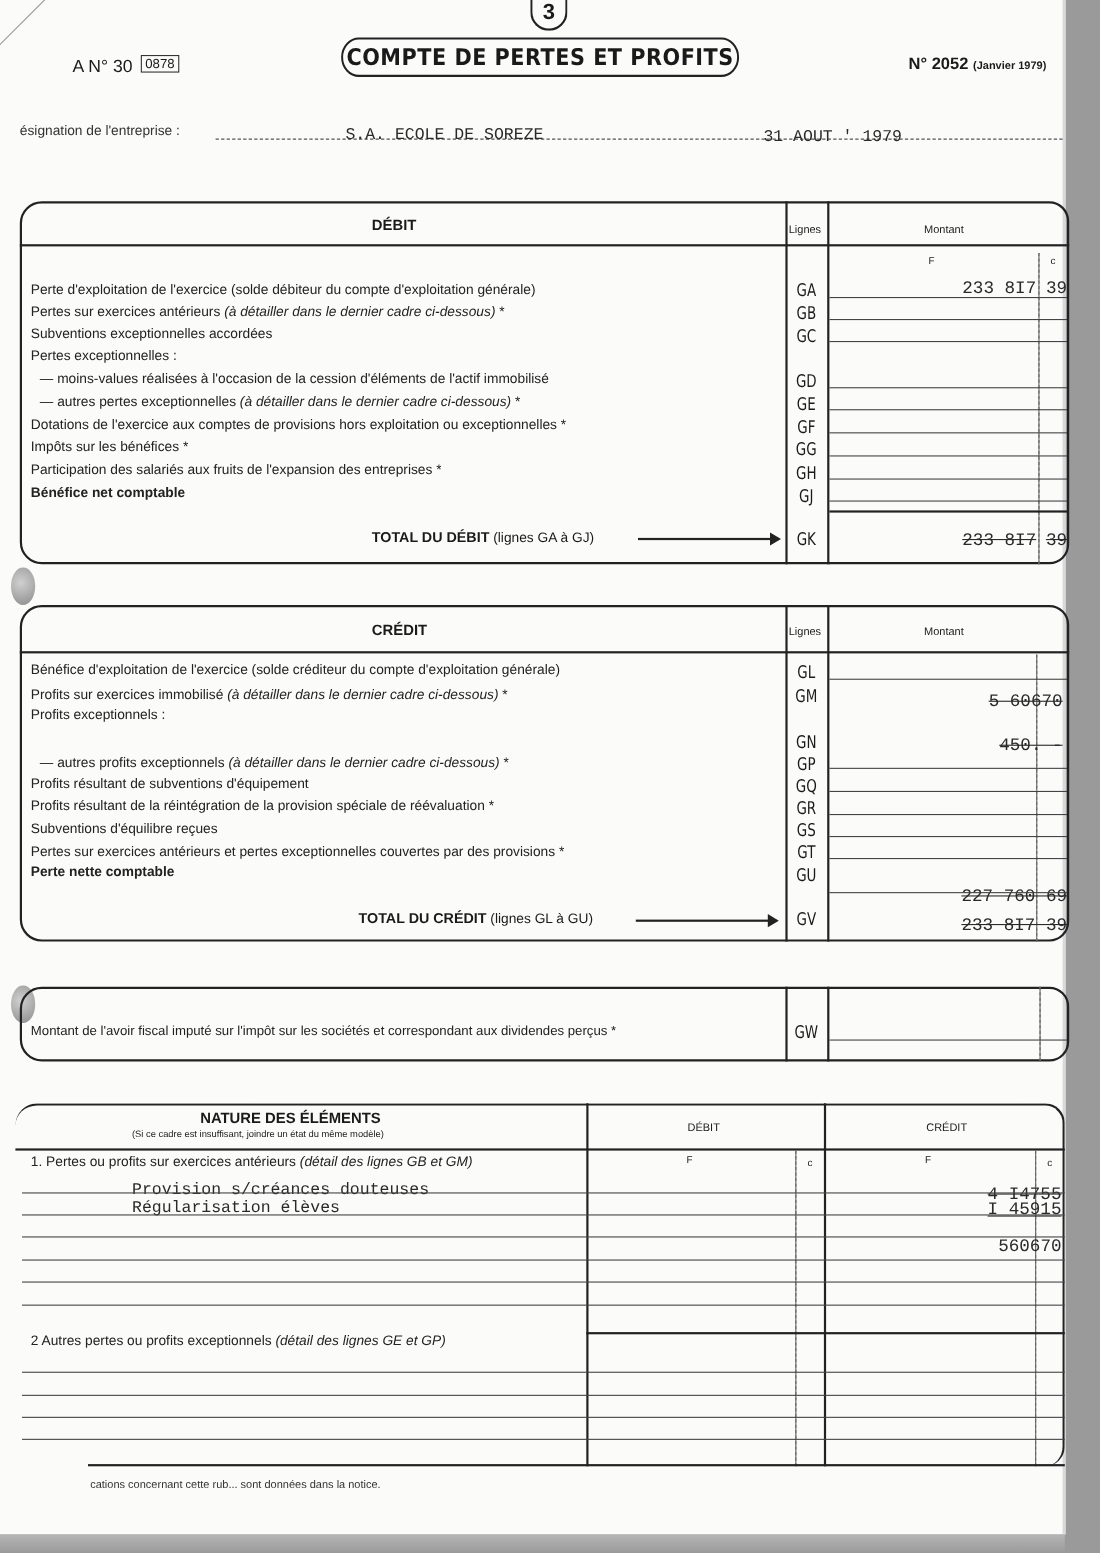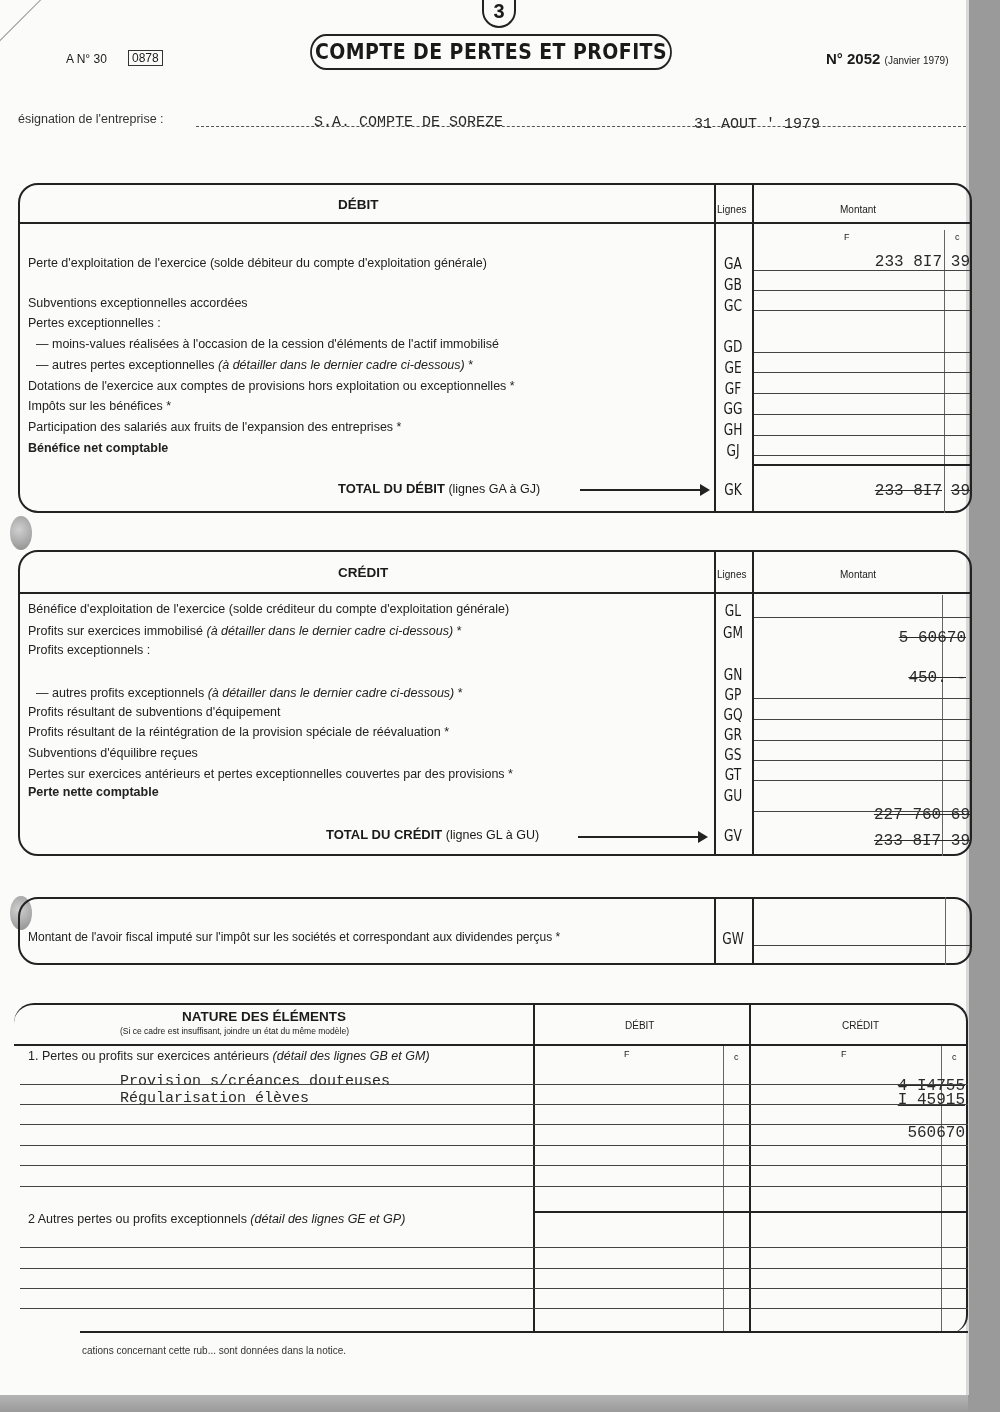--- a/index.html
+++ b/index.html
@@ -6,24 +6,24 @@
   html, body { width: 1000px; height: 1412px; background: #9a9a9a; overflow: hidden; }
   body { font-family: "Liberation Sans", sans-serif; color: #1a1a1a; position: relative; }
   .page { position: absolute; left: 0; top: 0; width: 968px; height: 1395px; background: #fbfbfa; }
   .page-edge { position: absolute; left: 966px; top: 0; width: 3px; height: 1395px; background: #d9d9d9; }
   .bottom-shadow { position: absolute; left: 0; top: 1395px; width: 968px; height: 17px; background: linear-gradient(#b5b5b5, #9a9a9a); }
   .fold-line { position: absolute; left: -20px; top: 60px; width: 180px; height: 1px; background: #999; transform: rotate(-45deg); transform-origin: left; }
   .punch { position: absolute; width: 22px; height: 34px; border-radius: 50%; background: radial-gradient(circle at 40% 40%, #d0d0d0, #8a8a8a); }
   .abs { position: absolute; }
   .circle-num { left: 482px; top: 0px; width: 34px; height: 28px; border: 2px solid #222; border-top: none; border-radius: 0 0 17px 17px; font-size: 20px; font-weight: bold; text-align: center; line-height: 22px; }
   .title-pill { left: 290px; top: 34px; width: 402px; height: 36px; border: 2px solid #222; border-radius: 18px; font-family: "DejaVu Sans", sans-serif; font-weight: bold; font-size: 21px; text-align: center; line-height: 32px; letter-spacing: 0.5px; transform: scaleX(0.9); }
-  .ref-label { left: 66px; top: 52px; font-size: 12px; }
+  .ref-label { left: 66px; top: 52px; font-size: 16px; }
   .ref-box { left: 128px; top: 50px; border: 1px solid #333; padding: 0 3px; font-size: 12px; }
   .form-no { left: 826px; top: 50px; font-size: 15px; font-weight: bold; }
-  .form-no small { font-size: 10px; font-weight: normal; }
+  .form-no small { font-size: 10px; font-weight: bold; }
   .designation { left: 18px; top: 112px; font-size: 12.5px; color: #333; }
   .typed { font-family: "Liberation Mono", monospace; font-size: 15px; color: #2a2a2a; }
   .dash-line { position: absolute; border-top: 1px dashed #555; }
   .box { position: absolute; border: 2px solid #222; border-radius: 20px 18px 18px 20px; }
   .hline { position: absolute; height: 2px; background: #222; }
   .vline { position: absolute; width: 2px; background: #222; }
   .thin-h { position: absolute; height: 1px; background: #444; }
   .thin-v { position: absolute; width: 1px; background: #666; border-left: 1px dashed #666; }
   .sec-title { position: absolute; font-weight: bold; font-size: 13.5px; }
   .col-head { position: absolute; font-size: 10px; }
@@ -47,40 +47,41 @@
   <div class="page-edge"></div>
 
   <div class="abs circle-num">3</div>
   <div class="abs title-pill">COMPTE DE PERTES ET PROFITS</div>
   <div class="abs ref-label">A  N° 30</div>
   <div class="abs ref-box">0878</div>
   <div class="abs form-no"><span>N° 2052</span> <small>(Janvier 1979)</small></div>
 
   <div class="abs designation">ésignation de l'entreprise :</div>
   <div class="dash-line" style="left:196px;top:126px;width:770px;"></div>
-  <div class="abs typed" style="left:314px;top:114px;">S.A. COMPTE DE SOREZE</div>
+  <div class="abs typed" style="left:314px;top:114px;">S.A. ECOLE DE SOREZE</div>
   <div class="abs typed" style="left:694px;top:116px;">31 AOUT ' 1979</div>
 
   <div class="box" style="left:18px;top:183px;width:954px;height:330px;"></div>
   <div class="hline" style="left:18px;top:222px;width:954px;"></div>
   <div class="vline" style="left:714px;top:183px;height:330px;"></div>
   <div class="vline" style="left:752px;top:183px;height:330px;"></div>
   <div class="thin-v" style="left:944px;top:230px;height:283px;"></div>
   <div class="sec-title" style="left:338px;top:197px;">DÉBIT</div>
   <div class="col-head" style="left:717px;top:204px;">Lignes</div>
   <div class="col-head" style="left:840px;top:204px;">Montant</div>
   <div class="col-head" style="left:844px;top:232px;font-size:9px;">F</div>
   <div class="col-head" style="left:955px;top:232px;font-size:9px;">c</div>
 
   <div class="row-label" style="top:256px;">Perte d'exploitation de l'exercice (solde débiteur du compte d'exploitation générale)</div>
   <div class="code" style="left:713px;top:254px;">GA</div>
   <div class="amount" style="left:760px;top:253px;width:182px;">233 8I7</div>
   <div class="amount" style="left:948px;top:253px;width:22px;">39</div>
   <div class="thin-h" style="left:754px;top:270px;width:216px;"></div>
 
+  <div class="row-label" style="top:276px;"><span>Pertes sur exercices antérieurs </span><i>(à détailler dans le dernier cadre ci-dessous)</i><span> *</span></div>
   <div class="code" style="left:713px;top:275px;">GB</div>
   <div class="thin-h" style="left:754px;top:290px;width:216px;"></div>
 
   <div class="row-label" style="top:296px;">Subventions exceptionnelles accordées</div>
   <div class="code" style="left:713px;top:296px;">GC</div>
   <div class="thin-h" style="left:754px;top:310px;width:216px;"></div>
 
   <div class="row-label" style="top:316px;">Pertes exceptionnelles :</div>
 
   <div class="row-label" style="top:337px;left:36px;">— moins-values réalisées à l'occasion de la cession d'éléments de l'actif immobilisé</div>

